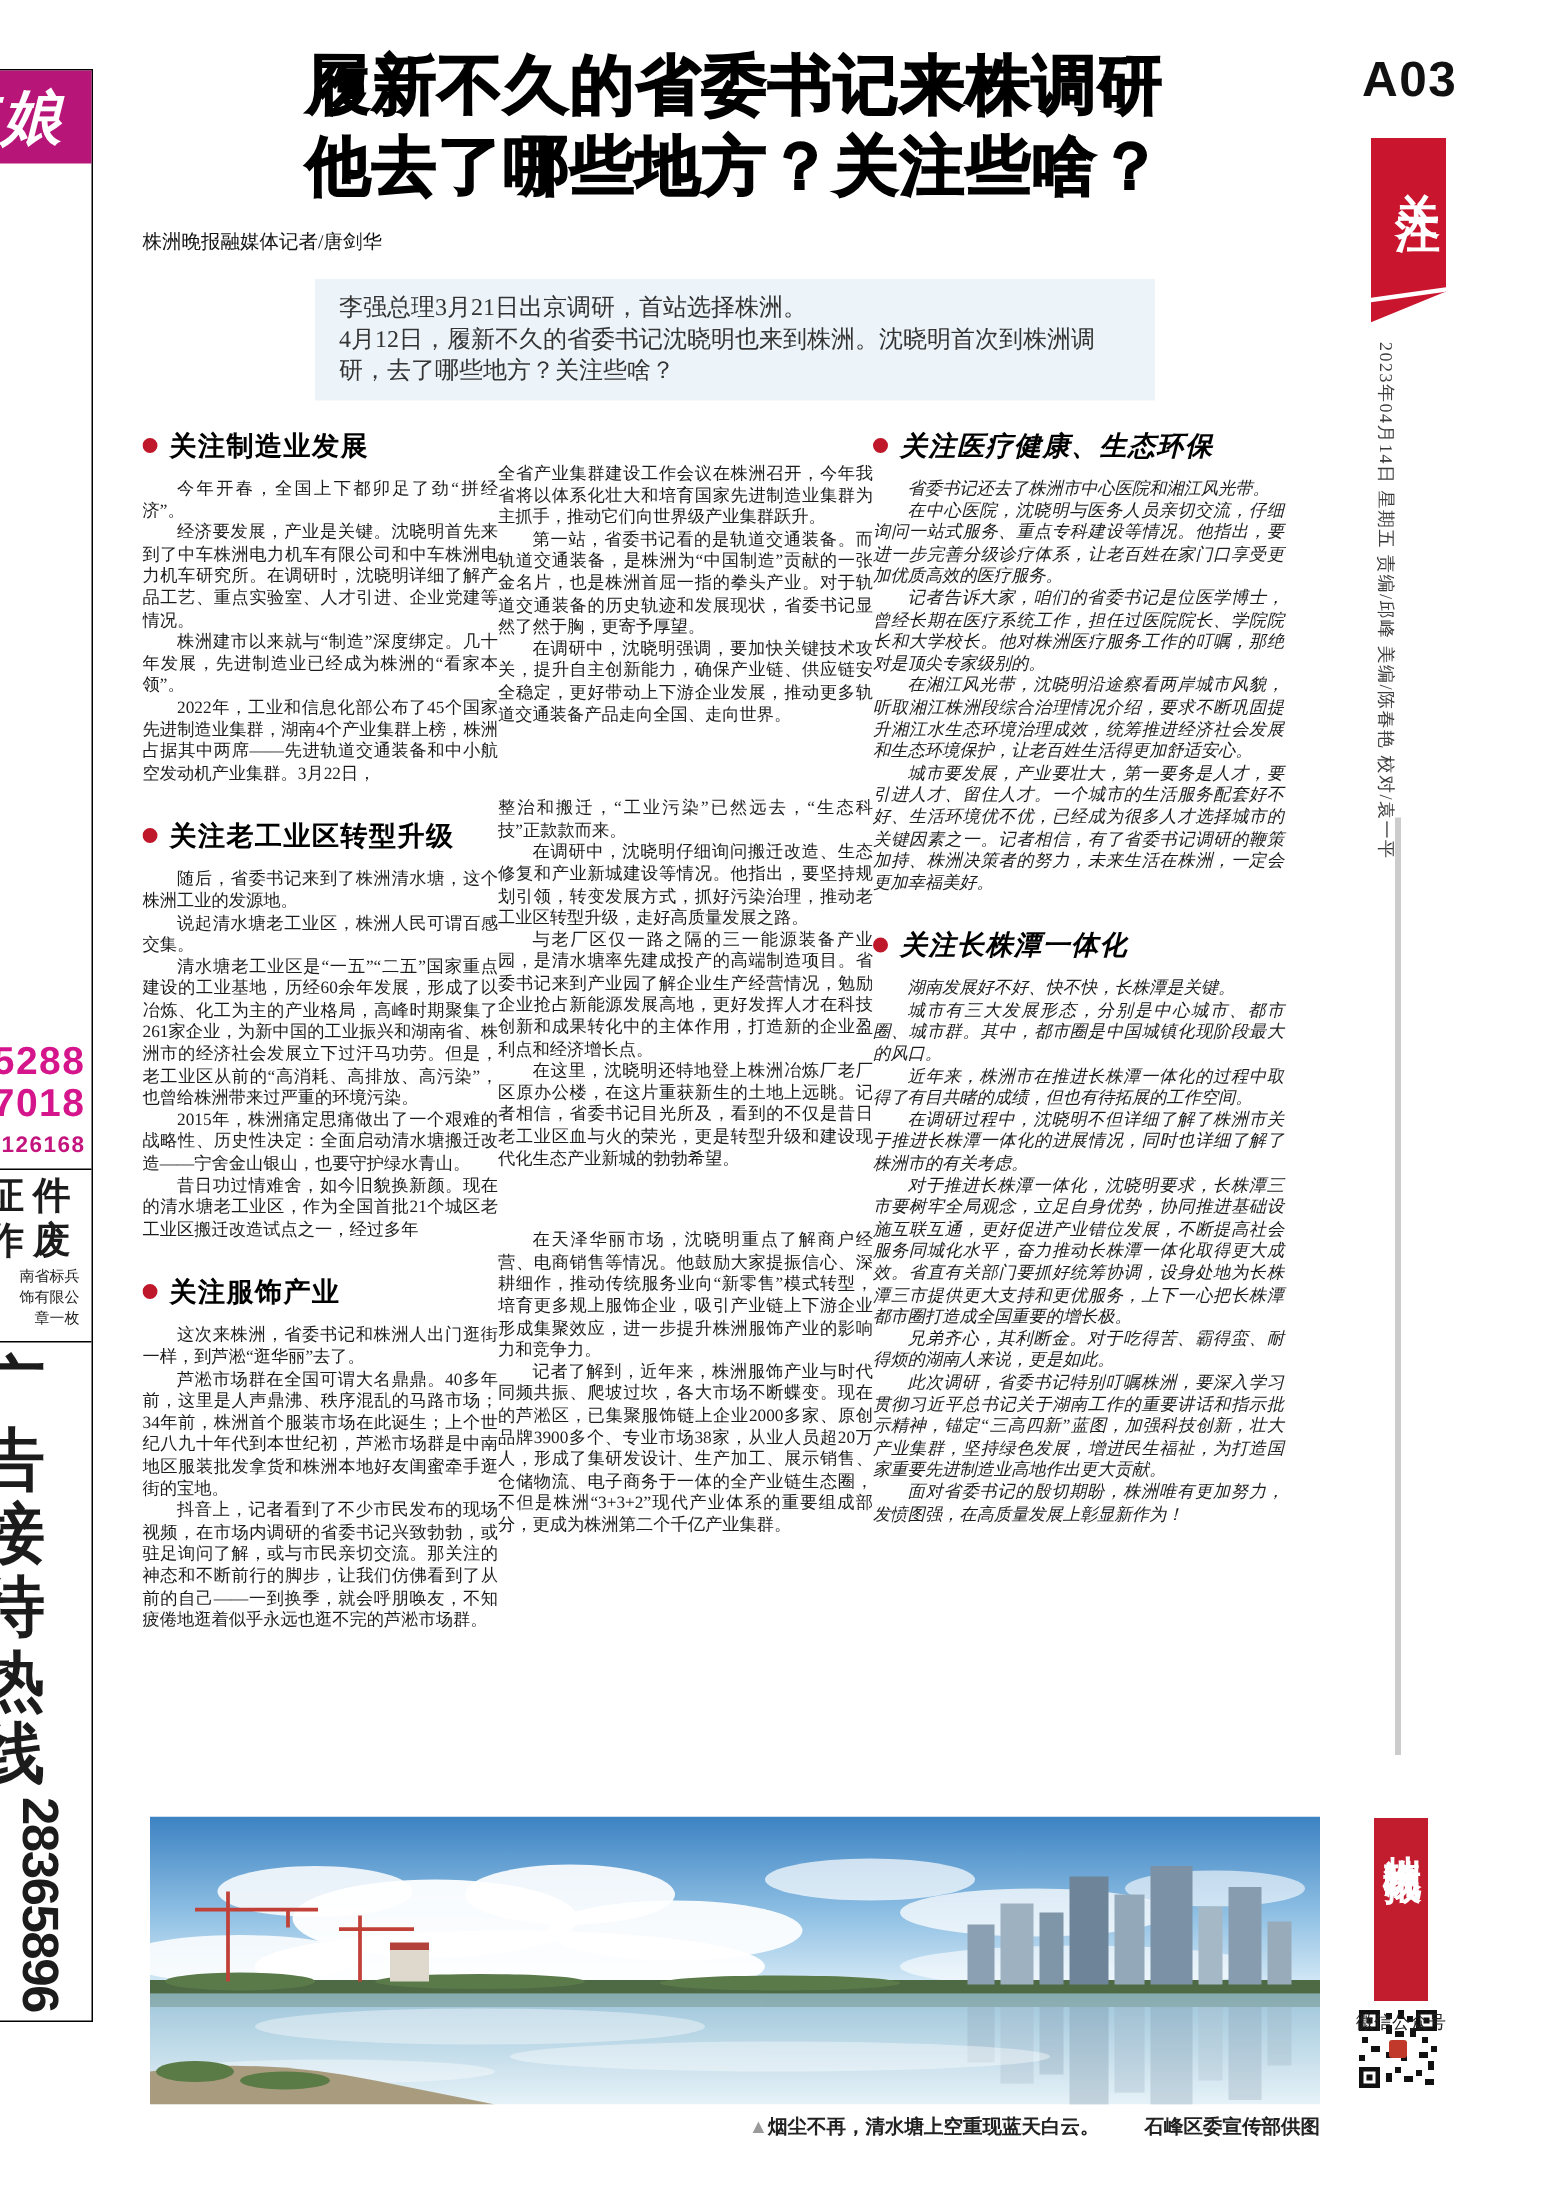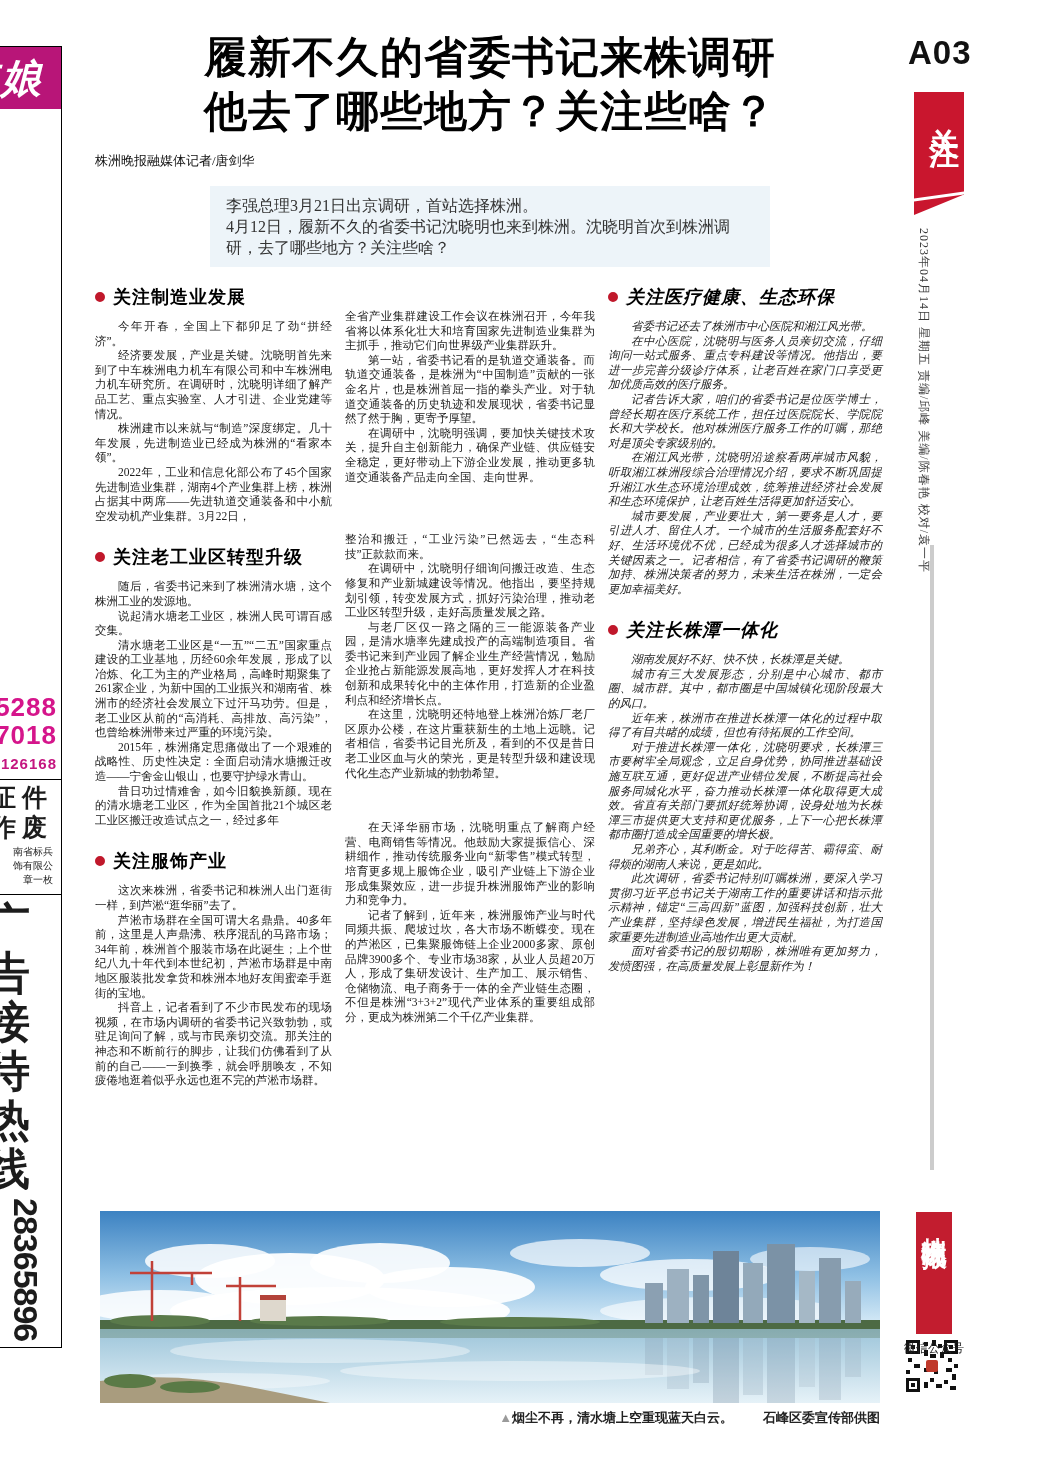--- a/index.html
+++ b/index.html
@@ -25,26 +25,26 @@
   .cert-lines { font-size:10px; line-height:14px; text-align:right; padding:2px 8px 4px; }
   .hotline { position:relative; padding-top:2px; }
   .hotline-char { font-size:44px; line-height:49px; font-weight:900; text-align:center; padding-left:14px; }
   .hotline-num { position:absolute; left:104px; top:300px; transform-origin:0 0; transform:rotate(90deg);
                  font-size:34px; font-weight:900; letter-spacing:-1px; white-space:nowrap;
                  font-family:"Liberation Sans",sans-serif; }
 
   
   .main { position:absolute; left:95px; top:0; width:790px; }
   .headline { margin-top:30px; text-align:center; font-family:"Liberation Sans","DejaVu Sans",sans-serif;
-              font-weight:400; font-size:43px; line-height:54px; color:#000; letter-spacing:1px;
+              font-weight:700; font-size:43px; line-height:54px; color:#000; letter-spacing:1px;
               -webkit-text-stroke:1.2px #000; }
   .byline { text-align:left; font-size:13px; margin-top:14px; color:#111; }
   .leadbox { width:560px; margin:16px auto 0; background:#edf4f9; padding:9px 16px; font-size:16px;
              line-height:21px; color:#333; }
-  .columns { display:flex; gap:13px; margin-top:16px; height:920px; overflow:hidden; }
+  .columns { display:flex; margin-top:16px; height:920px; overflow:hidden; }
   .col { text-align:justify; }
   .col1 { width:237px; } .col2 { width:250px; } .col3 { width:274px;font-style:italic; }
   .para { font-size:11.5px; line-height:14.6px; text-indent:2em; color:#1c1c1c; }
   .para.ni { text-indent:0; }
   .sec-head { display:flex; align-items:center; gap:8px; margin:22px 0 10px; }
   .sec-head.first { margin-top:2px; }
   .donut { width:9px; height:9px; border:5px solid #c0182b; border-radius:50%; background:#fff; flex:0 0 auto; }
   .sec-title { font-size:18px; font-weight:900; letter-spacing:1px; color:#000; white-space:nowrap; }
 
   .photo-wrap { margin-top:8px; margin-left:5px; width:780px; }
@@ -218,20 +218,21 @@
           <p class="para">记者告诉大家，咱们的省委书记是位医学博士，曾经长期在医疗系统工作，担任过医院院长、学院院长和大学校长。他对株洲医疗服务工作的叮嘱，那绝对是顶尖专家级别的。</p>
           <p class="para">在湘江风光带，沈晓明沿途察看两岸城市风貌，听取湘江株洲段综合治理情况介绍，要求不断巩固提升湘江水生态环境治理成效，统筹推进经济社会发展和生态环境保护，让老百姓生活得更加舒适安心。</p>
           <p class="para">城市要发展，产业要壮大，第一要务是人才，要引进人才、留住人才。一个城市的生活服务配套好不好、生活环境优不优，已经成为很多人才选择城市的关键因素之一。记者相信，有了省委书记调研的鞭策加持、株洲决策者的努力，未来生活在株洲，一定会更加幸福美好。</p>
           <div class="sec-head">
             <span class="donut"></span>
             <span class="sec-title">关注长株潭一体化</span>
           </div>
           <p class="para">湖南发展好不好、快不快，长株潭是关键。</p>
           <p class="para">城市有三大发展形态，分别是中心城市、都市圈、城市群。其中，都市圈是中国城镇化现阶段最大的风口。</p>
           <p class="para">近年来，株洲市在推进长株潭一体化的过程中取得了有目共睹的成绩，但也有待拓展的工作空间。</p>
+          <p class="para">在调研过程中，沈晓明不但详细了解了株洲市关于推进长株潭一体化的进展情况，同时也详细了解了株洲市的有关考虑。</p>
           <p class="para">对于推进长株潭一体化，沈晓明要求，长株潭三市要树牢全局观念，立足自身优势，协同推进基础设施互联互通，更好促进产业错位发展，不断提高社会服务同城化水平，奋力推动长株潭一体化取得更大成效。省直有关部门要抓好统筹协调，设身处地为长株潭三市提供更大支持和更优服务，上下一心把长株潭都市圈打造成全国重要的增长极。</p>
           <p class="para">兄弟齐心，其利断金。对于吃得苦、霸得蛮、耐得烦的湖南人来说，更是如此。</p>
           <p class="para">此次调研，省委书记特别叮嘱株洲，要深入学习贯彻习近平总书记关于湖南工作的重要讲话和指示批示精神，锚定“三高四新”蓝图，加强科技创新，壮大产业集群，坚持绿色发展，增进民生福祉，为打造国家重要先进制造业高地作出更大贡献。</p>
           <p class="para">面对省委书记的殷切期盼，株洲唯有更加努力，发愤图强，在高质量发展上彰显新作为！</p>
         </div>
     </div>
 
     <figure class="photo-wrap">
       <svg viewBox="0 0 780 192" preserveAspectRatio="none">
         <defs>

